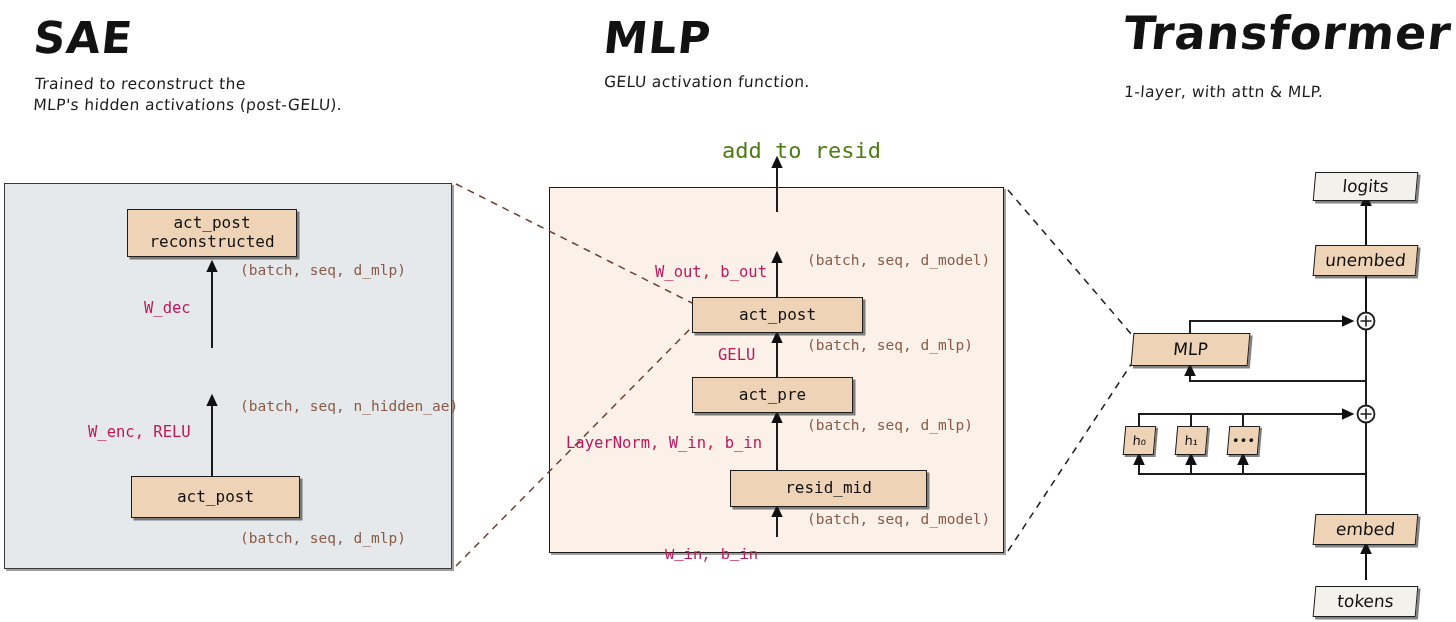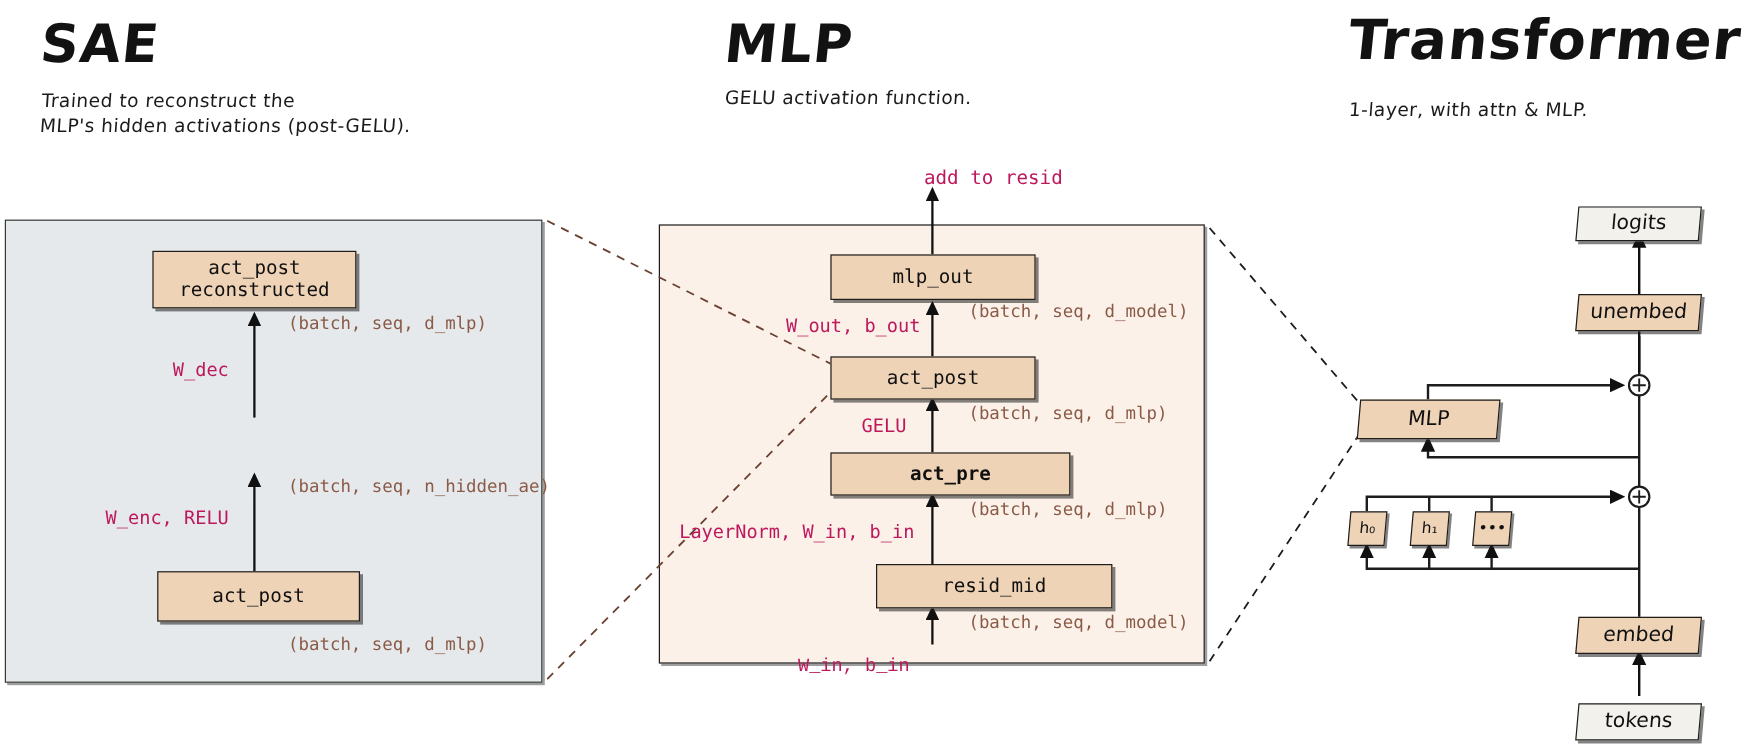--- a/index.html
+++ b/index.html
@@ -80,23 +80,22 @@
   }
   .shape {
     position: absolute;
     font-family: "DejaVu Sans Mono", monospace;
     font-size: 14.5px; color: #8a5a47;
     white-space: nowrap;
   }
   .toplabel {
     position: absolute;
     font-family: "DejaVu Sans Mono", monospace;
-    font-size: 16px; color: #be185d;
-    white-space: nowrap;
-    margin-left: 48px;
+    font-size: 22px; color: #4d7c0f;
+    white-space: nowrap;
   }
   svg.overlay {
     position: absolute; left: 0; top: 0;
     width: 1456px; height: 622px;
     pointer-events: none;
   }
 </style>
 </head>
 <body>
 
@@ -172,31 +171,30 @@
 
   <div class="shape" style="left:240px; top:398px;">(batch, seq, n_hidden_ae)</div>
 
   <div class="elabel" style="left:88px; top:423px;">W_enc, RELU</div>
 
   <div class="node" style="left:131px; top:476px; width:169px; height:42px;">act_post</div>
   <div class="shape" style="left:240px; top:530px;">(batch, seq, d_mlp)</div>
 
   <div class="toplabel" style="left:722px; top:138px;">add to resid</div>
 
-  <div class="node" style="left:692px; top:212px; width:171px; height:38px;">mlp_out</div>
   <div class="shape" style="left:807px; top:252px;">(batch, seq, d_model)</div>
 
   <div class="elabel" style="left:655px; top:263px;">W_out, b_out</div>
 
   <div class="node" style="left:692px; top:297px; width:171px; height:36px;">act_post</div>
   <div class="shape" style="left:807px; top:337px;">(batch, seq, d_mlp)</div>
 
   <div class="elabel" style="left:718px; top:346px;">GELU</div>
 
-  <div class="node" style="left:692px; top:377px; width:200px; height:36px;font-weight:bold;">act_pre</div>
+  <div class="node" style="left:692px; top:377px; width:161px; height:36px;">act_pre</div>
   <div class="shape" style="left:807px; top:417px;">(batch, seq, d_mlp)</div>
 
   <div class="elabel" style="left:566px; top:434px;">LayerNorm, W_in, b_in</div>
 
   <div class="node" style="left:730px; top:470px; width:197px; height:37px;">resid_mid</div>
   <div class="shape" style="left:807px; top:511px;">(batch, seq, d_model)</div>
 
   <div class="elabel" style="left:665px; top:546px;font-family:Liberation Mono, monospace;">W_in, b_in</div>
 
   <div class="node grey hand" style="left:1314px; top:172px; width:103px; height:29px;">logits</div>

